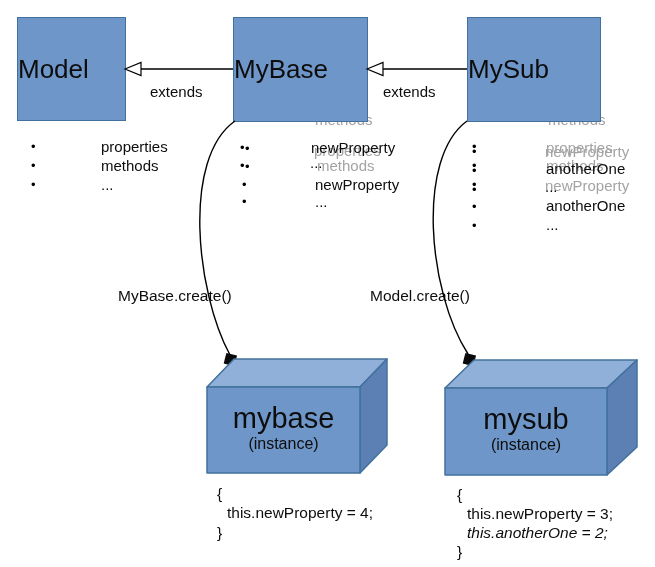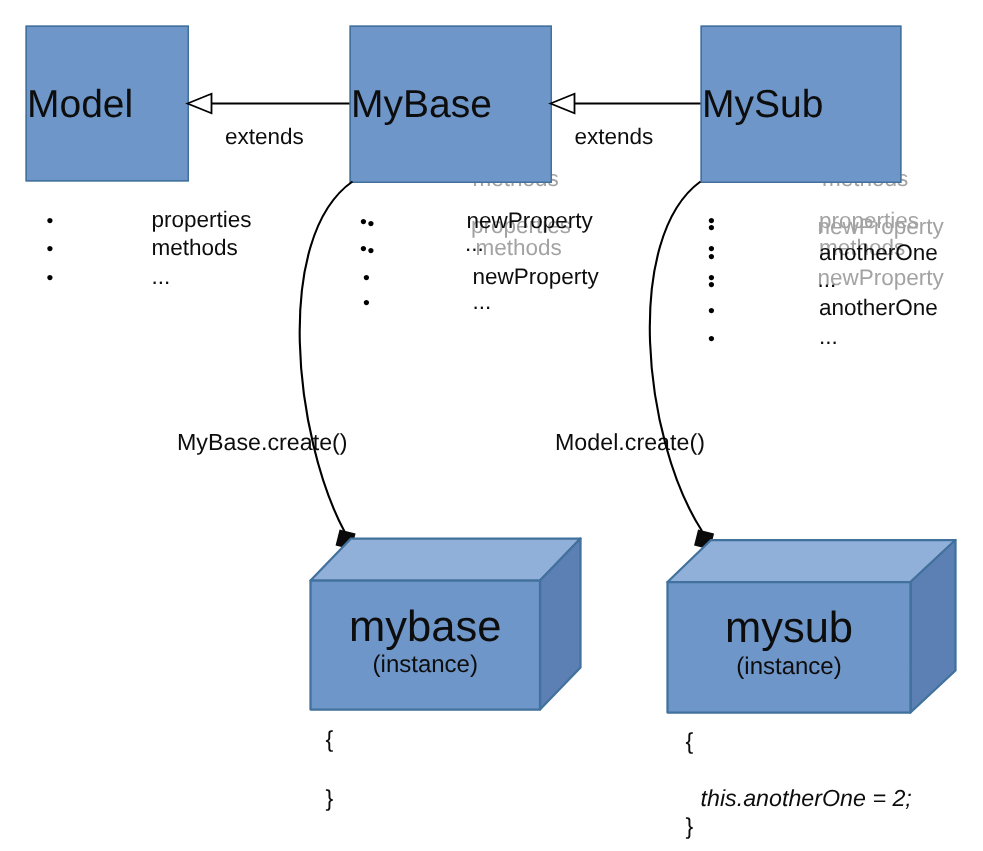--- a/index.html
+++ b/index.html
@@ -154,18 +154,20 @@
       <rect x="445" y="388" width="162" height="87" style="fill:var(--box-fill)" stroke="#41719c" stroke-width="1.5"></rect>
     </g>
   </svg>
 
   <div class="inst-name" id="inst-mybase-name">mybase</div>
   <div class="inst-kind" id="inst-mybase-kind">(instance)</div>
   <div class="inst-name" id="inst-mysub-name">mysub</div>
   <div class="inst-kind" id="inst-mysub-kind">(instance)</div>
 
   <span class="code" id="code-mb-0">{</span>
+  <span class="code" id="code-mb-1">this.newProperty = 4;</span>
   <span class="code" id="code-mb-2">}</span>
   <span class="code" id="code-ms-0">{</span>
+  <span class="code" id="code-ms-1">this.newProperty = 3;</span>
   <span class="code" id="code-ms-2">this.anotherOne = 2;</span>
   <span class="code" id="code-ms-3">}</span>
 
 </div>
 
 </body></html>

